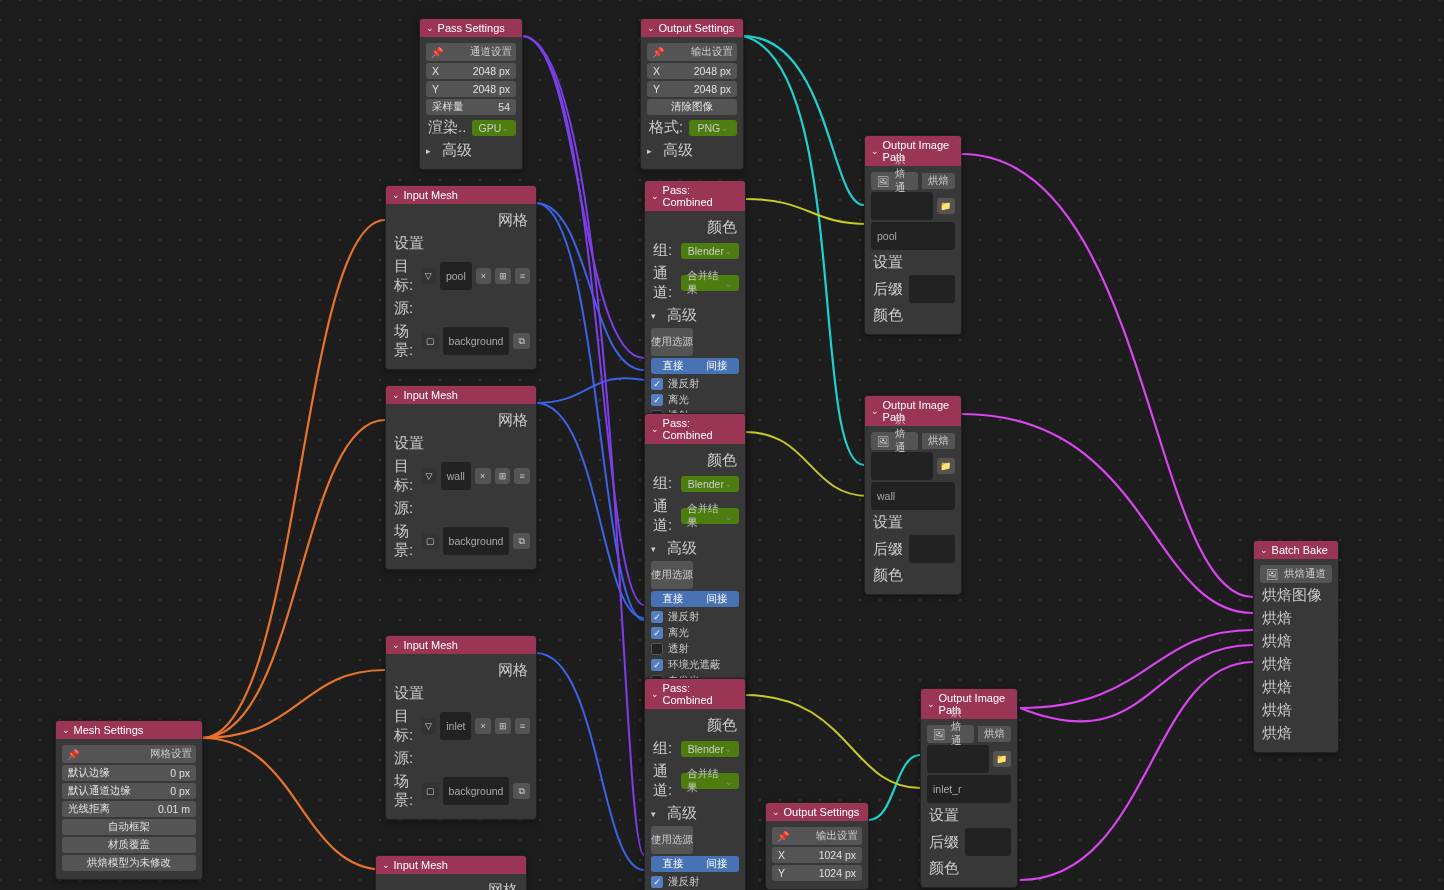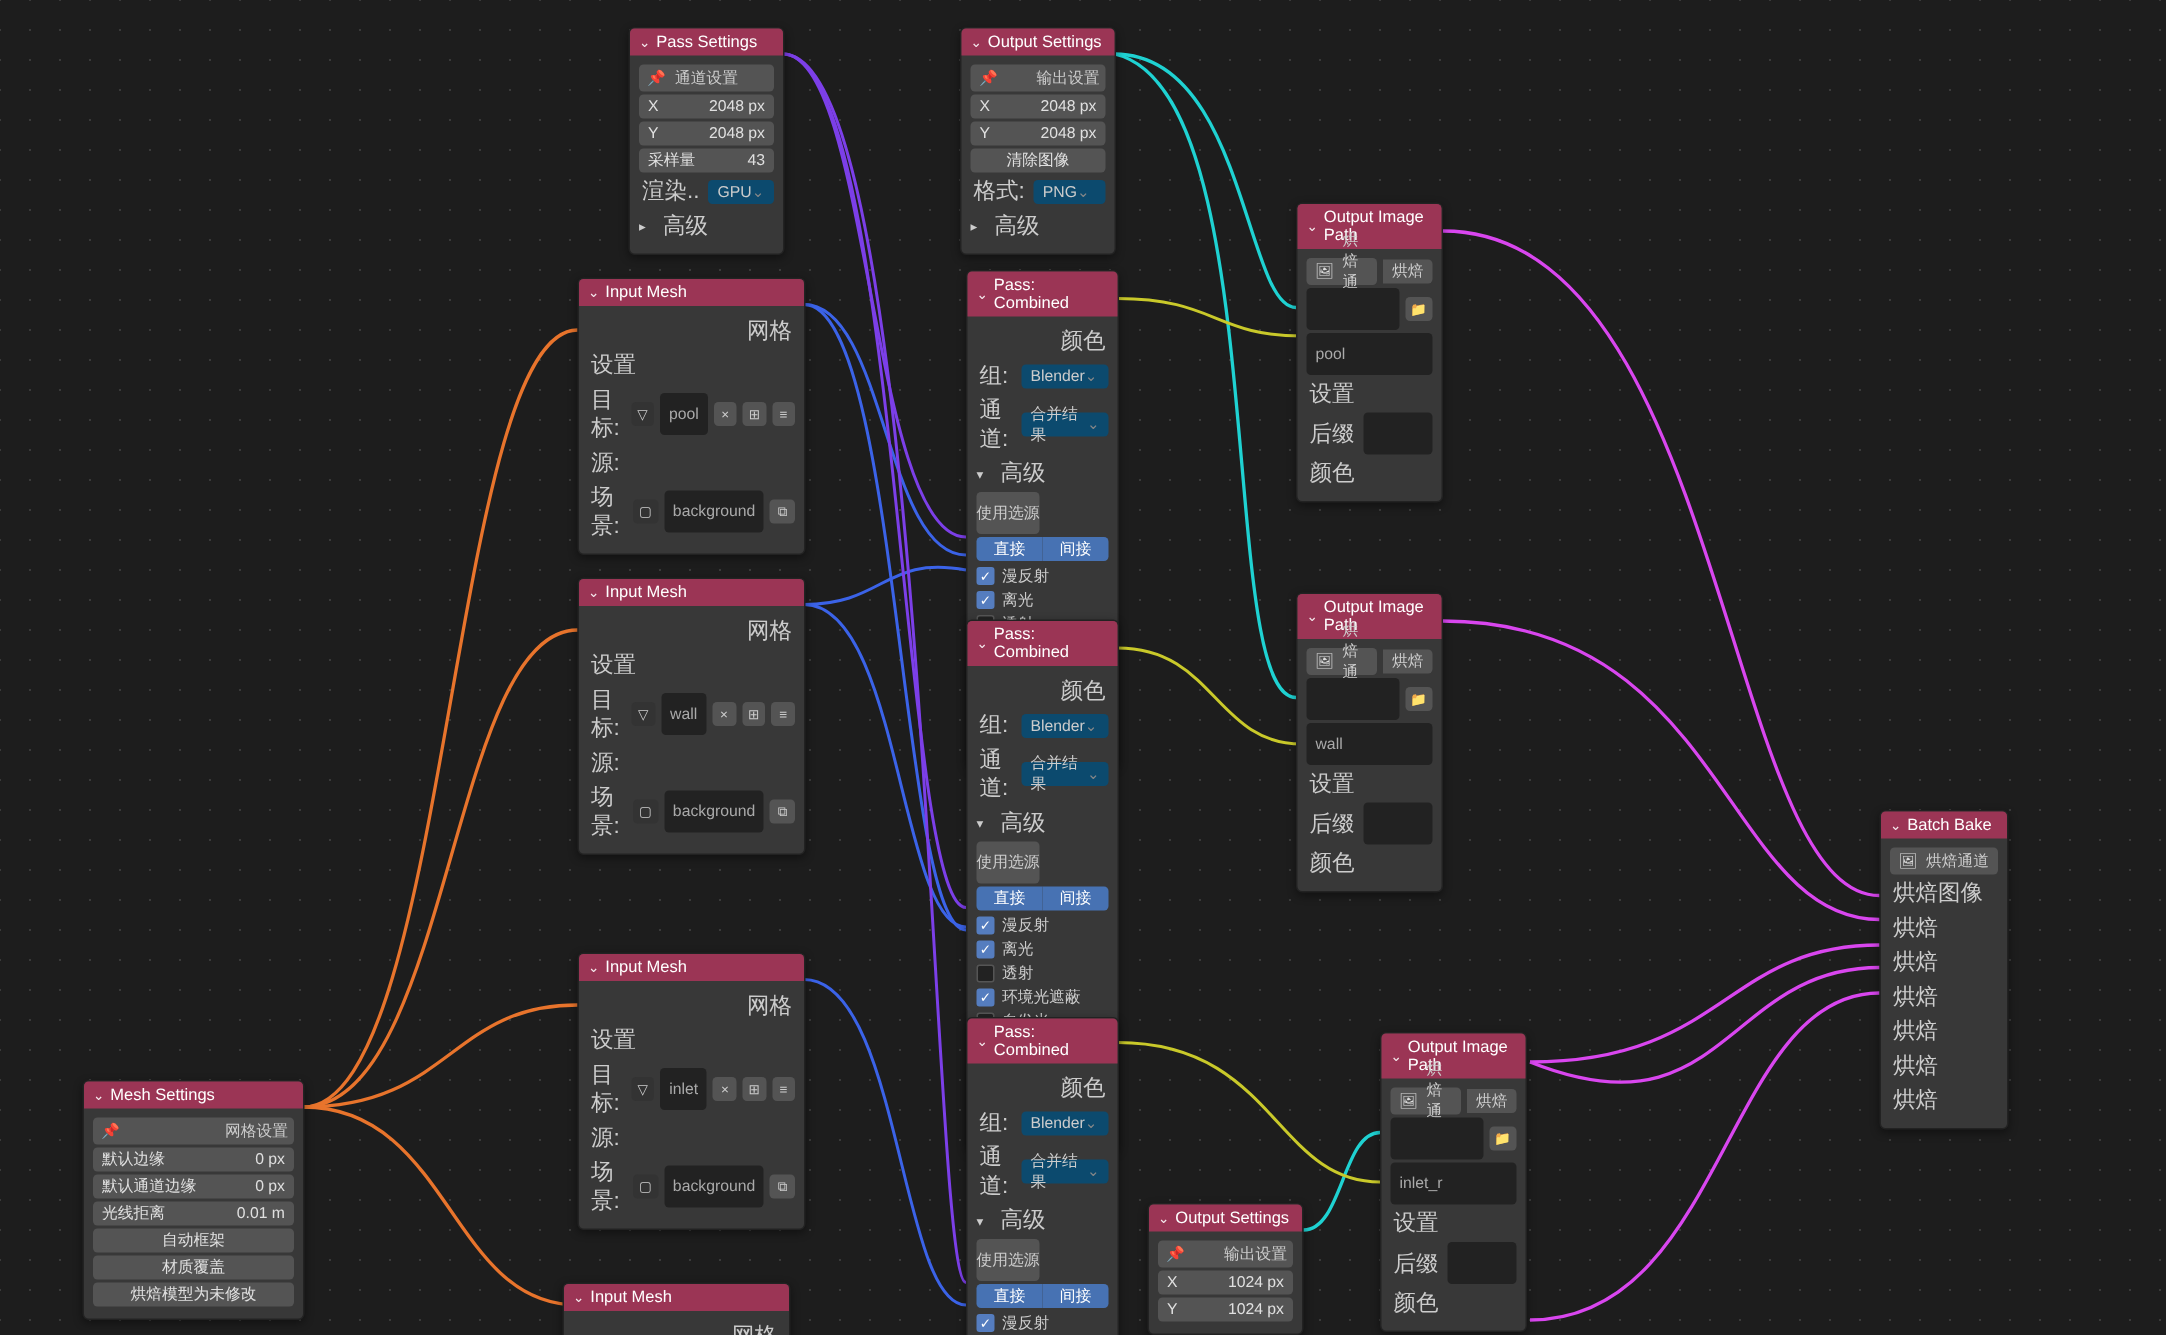--- a/index.html
+++ b/index.html
@@ -9,21 +9,21 @@
   .node { position: absolute; background: #383838; border-radius: 4px; box-shadow: 0 2px 6px rgba(0,0,0,0.4); border: 1px solid #222; }
   .node-header { background: #9b3555; color: #fff; padding: 3px 6px; border-radius: 3px 3px 0 0; display: flex; align-items: center; gap: 4px; font-size: 11px; }
   .node-header .chev { font-size: 9px; opacity: 0.9; }
   .node-body { padding: 4px 6px 6px 6px; }
   .row { display: flex; align-items: center; gap: 4px; margin: 2px 0; min-height: 16px; position: relative; }
   .row.right { justify-content: flex-end; }
   .field { background: #545454; border-radius: 3px; padding: 2px 6px; display: flex; justify-content: space-between; align-items: center; font-size: 10.5px; color: #e0e0e0; flex: 1; height: 16px; }
   .field .label { color: #e0e0e0; }
   .field .val { color: #e0e0e0; }
   .field.center { justify-content: center; }
-  .dropdown { background: #0c4a6e; border-radius: 3px; padding: 2px 6px; display: flex; justify-content: flex-start; align-items: center; font-size: 10.5px; flex: 1; height: 16px; }
+  .dropdown { background: #4d7c0f; border-radius: 3px; padding: 2px 6px; display: flex; justify-content: center; align-items: center; font-size: 10.5px; flex: 1; height: 16px; }
   .dropdown::after { content: '⌄'; font-size: 10px; color: #888; }
   .darkfield { background: #222; border-radius: 3px; padding: 14px 6px; height: 16px; flex: 1; display: flex; align-items: center; color: #aaa; font-size: 10.5px; }
   .iconbtn { background: #545454; width: 18px; height: 16px; border-radius: 3px; display: flex; align-items: center; justify-content: center; font-size: 9px; }
   .iconbtn.dark { background: #333; }
   .iconrow { background: #545454; height: 18px; border-radius: 3px; display: flex; align-items: center; padding: 0 4px; gap: 4px; }
   .iconrow .icon { width: 16px; height: 14px; display: flex; align-items: center; justify-content: center; font-size: 10px; color: #ddd; }
   .iconrow .txt { flex: 1; font-size: 10.5px; }
   .tri { font-size: 9px; display: inline-block; width: 10px; }
   .check { display: flex; align-items: center; gap: 5px; font-size: 10.5px; padding: 1px 0; }
   .check .box { width: 12px; height: 12px; border-radius: 2px; background: #222; border: 1px solid #555; display: flex; align-items: center; justify-content: center; font-size: 9px; color: #fff; }
@@ -124,39 +124,39 @@
 
 <div class="node" style="left:419px; top:18px; width:104px;">
   <div class="node-header">
       <span class="chev">⌄</span>
       <span>Pass Settings</span>
     </div>
   <div class="node-body">
     <div class="row right">
         <div class="iconrow" style="flex:1;">
           <span class="icon">📌</span>
-          <span class="txt" style="">通道设置</span>
+          <span class="txt" style="text-align:right;">通道设置</span>
         </div>
       </div>
     <div class="row">
         <div class="field">
           <span>X</span>
           <span>2048 px</span>
         </div>
       </div>
     <div class="row">
         <div class="field">
           <span>Y</span>
           <span>2048 px</span>
         </div>
       </div>
     <div class="row">
         <div class="field">
           <span>采样量</span>
-          <span>43</span>
+          <span>54</span>
         </div>
       </div>
     <div class="row">
         <span class="plainlabel">渲染..</span>
         <div class="dropdown">
           <span>GPU</span>
         </div>
       </div>
     <div class="row">
         <span class="tri">▸</span>

